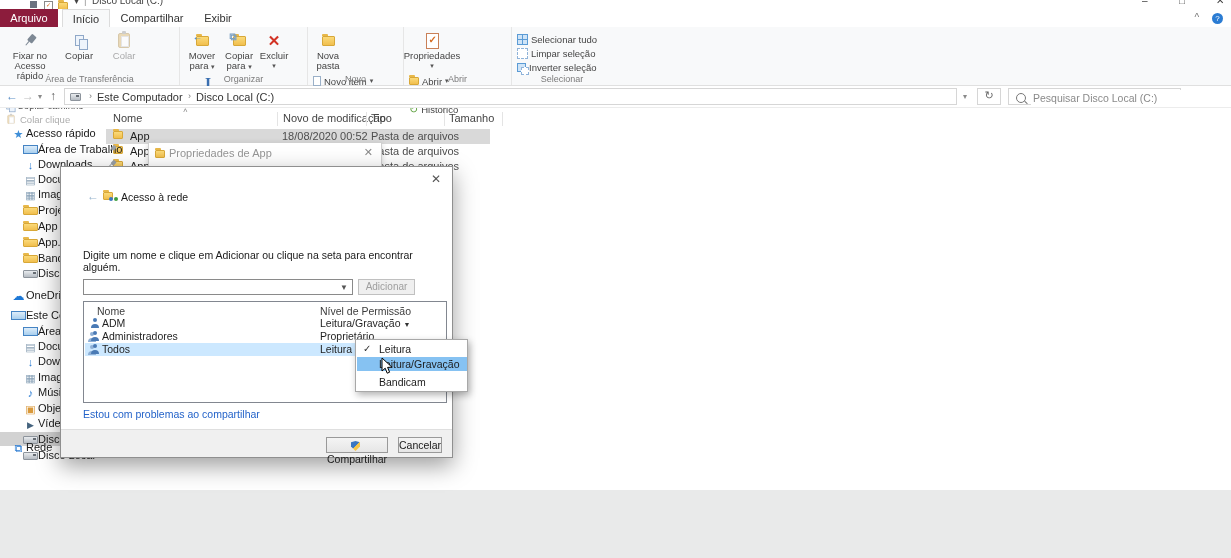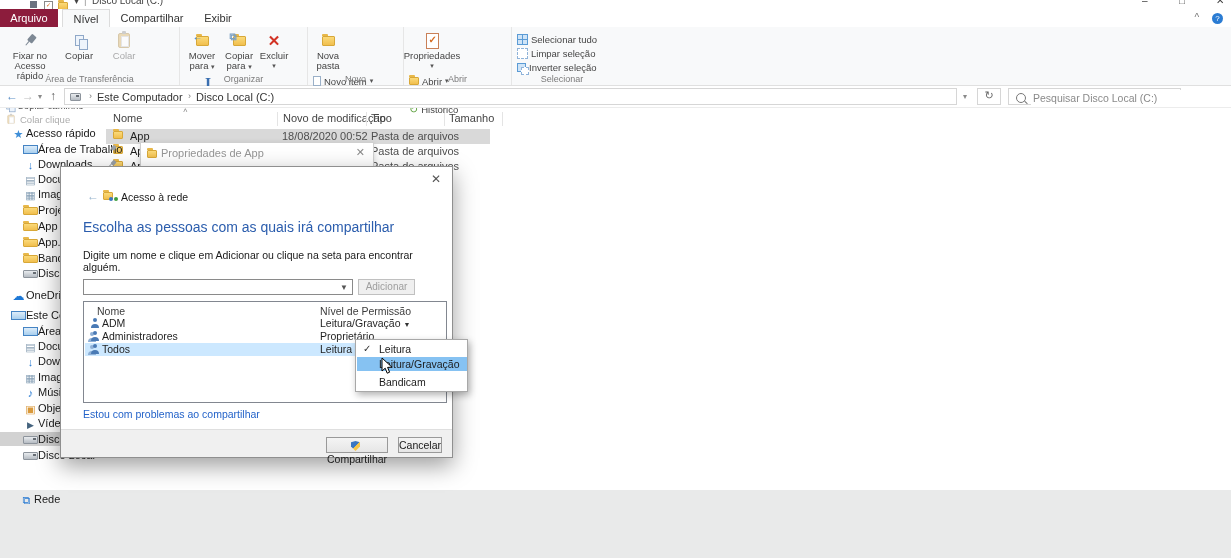--- a/index.html
+++ b/index.html
@@ -85,21 +85,21 @@
   .frow .dt{position:absolute;left:176px;top:1px;color:#4e4e4e}
   .frow .tp{position:absolute;left:265px;top:1px;color:#4e4e4e}
   .frow.sel{background:#d9d9d9;width:384px}
   
   .sb-item{position:absolute;left:0;width:100px;height:14px;line-height:14px;z-index:1;white-space:nowrap;color:#1a1a1a}
   .sb-item .lbl{font-size:11px}
   .sb-item .sbic{display:inline-block;width:15px;text-align:center;vertical-align:-1px}
   .sb-item.sel{background:#d2d2d2}
   .sb-item .pin{position:absolute;right:6px;top:3px}
   
-  #propwin{position:absolute;left:140px;top:142px;width:232px;height:26px;background:#fff;border:1px solid #cfcfcf;box-shadow:0 2px 6px rgba(0,0,0,.18);z-index:2}
+  #propwin{position:absolute;left:148px;top:142px;width:232px;height:26px;background:#fff;border:1px solid #cfcfcf;box-shadow:0 2px 6px rgba(0,0,0,.18);z-index:2}
   #propwin .ttl{position:absolute;left:20px;top:4px;color:#969696;font-size:11px}
   #propwin .cls{position:absolute;right:8px;top:3px;color:#8a8a8a;font-size:11px}
   
   #dialog{position:absolute;left:60px;top:166px;width:393px;height:292px;background:#fff;border:1px solid #8f8f8f;box-shadow:0 8px 22px rgba(0,0,0,.38);z-index:3;box-sizing:border-box}
   #dialog .hdr-back{position:absolute;left:26px;top:22px;color:#9ab6cf;font-size:12px}
   #dialog .hdr-title{position:absolute;left:50px;top:24px;font-size:10.5px;color:#1a1a1a}
   #dialog .hdr-close{position:absolute;right:8px;top:4px;width:16px;height:16px;text-align:center;line-height:16px;color:#555;font-size:12px}
   #dlg-heading{position:absolute;left:22px;top:52px;font-size:14px;color:#2b5dad}
   #dlg-instr{position:absolute;left:22px;top:82px;font-size:10.5px;color:#1a1a1a}
   #dlg-combo{position:absolute;left:22px;top:112px;width:270px;height:16px;border:1px solid #8a8a8a;background:#fff;box-sizing:border-box}
@@ -151,21 +151,21 @@
     <span class="t" style="left:74px">▾</span>
     <span class="t" style="left:84px;color:#999">|</span>
     <span class="t" style="left:92px">Disco Local (C:)</span>
     <span class="t" style="left:1142px">–</span>
     <span class="t" style="left:1179px">□</span>
     <span class="t" style="left:1216px">✕</span>
   </div>
 
   <div id="tabrow">
     <div class="file-tab" style="background:#8c1c3c">Arquivo</div>
-    <div class="tab active" style="left:62px;width:46px">Nível</div>
+    <div class="tab active" style="left:62px;width:46px">Início</div>
     <div class="tab" style="left:116px;width:72px">Compartilhar</div>
     <div class="tab" style="left:196px;width:44px">Exibir</div>
   </div>
 
   <div id="ribbon-help">
     <span>^</span>
     <span id="help-circle">?</span>
   </div>
 
   <div id="ribbon">
@@ -371,36 +371,35 @@
       <div class="sb-item" style="top: 308px; padding-left: 11px;"><span class="sbic g-pc"></span><span class="lbl">Este Computador</span></div>
       <div class="sb-item" style="top: 324px; padding-left: 23px;"><span class="sbic g-pc"></span><span class="lbl">Área de Trabalho</span></div>
       <div class="sb-item" style="top: 339px; padding-left: 23px;"><span class="sbic gl g-doc">▤</span><span class="lbl">Documentos</span></div>
       <div class="sb-item" style="top: 354px; padding-left: 23px;"><span class="sbic gl g-down">↓</span><span class="lbl">Downloads</span></div>
       <div class="sb-item" style="top: 370px; padding-left: 23px;"><span class="sbic gl g-img">▦</span><span class="lbl">Imagens</span></div>
       <div class="sb-item" style="top: 385px; padding-left: 23px;"><span class="sbic gl g-music">♪</span><span class="lbl">Músicas</span></div>
       <div class="sb-item" style="top: 401px; padding-left: 23px;"><span class="sbic gl g-box3d">▣</span><span class="lbl">Objetos 3D</span></div>
       <div class="sb-item" style="top: 416px; padding-left: 23px;"><span class="sbic gl g-video">▶</span><span class="lbl">Vídeos</span></div>
       <div class="sb-item sel" style="top: 432px; padding-left: 23px;"><span class="sbic g-disk sm"></span><span class="lbl">Disco Local (C:)</span></div>
       <div class="sb-item" style="top: 448px; padding-left: 23px;"><span class="sbic g-disk sm"></span><span class="lbl">Disco Local</span></div>
-      <div class="sb-item" style="top: 492px; padding-left: 19px;"><span class="sbic gl g-net">⧉</span><span class="lbl">Rede</span></div>
+      <div class="sb-item" style="top: 440px; padding-left: 11px;"><span class="sbic gl g-net">⧉</span><span class="lbl">Rede</span></div>
     </div>
 
   <div id="propwin">
     <span class="g-folder sm" style="position:absolute;left:6px;top:7px"></span>
     <span class="ttl">Propriedades de App</span>
     <span class="cls">✕</span>
   </div>
 
   <div id="dialog">
     <span class="hdr-close">✕</span>
     <span class="hdr-back">←</span>
     <span class="share-ico" style="position:absolute;left:42px;top:23px"><span class="g-folder sm"></span></span>
     <span class="hdr-title" style="left:60px">Acesso à rede</span>
 
-    <div id="dlg-heading">Escolha as pessoas com as quais irá compartilhar</div>
     <div id="dlg-instr">Digite um nome e clique em Adicionar ou clique na seta para encontrar alguém.</div>
 
     <div id="dlg-combo">
       <span class="caret">▼</span>
     </div>
     <div id="dlg-add">Adicionar</div>
 
     <div id="dlg-list">
       <span class="lhdr" style="left:13px">Nome</span>
       <span class="lhdr" style="left:236px">Nível de Permissão</span>

